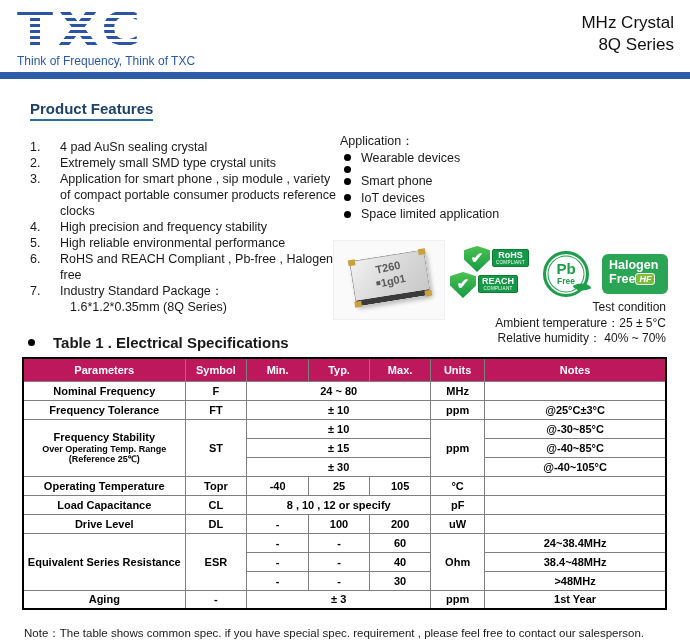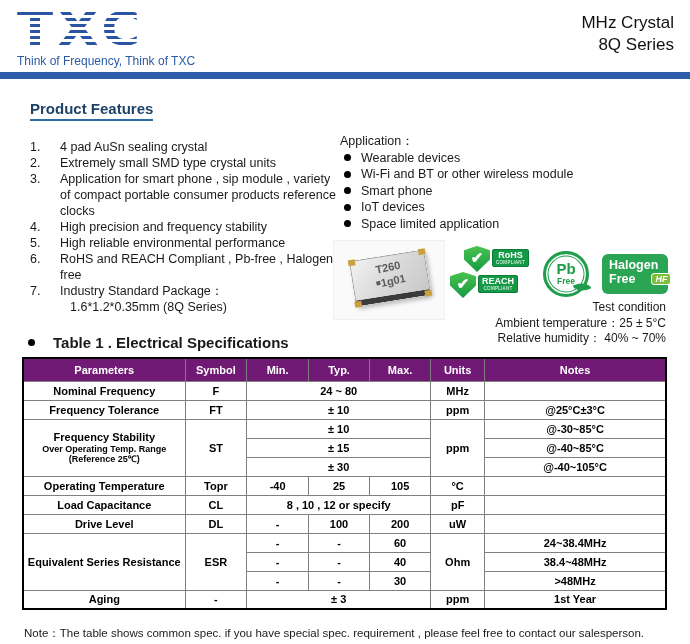--- a/index.html
+++ b/index.html
@@ -54,31 +54,31 @@
   .shield-label { margin-left:2px; margin-top:3px; background:#149A46; border:1px solid #0d7a36; border-radius:2px; color:#fff; text-align:center; padding:1px 3px; }
   .shield-label .big { font-weight:bold; font-size:9px; line-height:9px; }
   .shield-label .small { font-size:4.5px; line-height:5px; letter-spacing:0.3px; }
   .pbfree { position:absolute; left:93px; top:5px; width:46px; height:46px; border:3px solid #1E9E4A; border-radius:50%; background:#fff; box-shadow:inset 0 0 0 1.5px #fff, inset 0 0 0 2.5px #1E9E4A; text-align:center; }
   .pbfree .pb { color:#1E9E4A; font-weight:bold; font-size:15px; line-height:17px; margin-top:6px; }
   .pbfree .free { color:#1E9E4A; font-weight:bold; font-size:8.5px; line-height:8px; }
   .leaf { position:absolute; right:-4px; bottom:2px; width:16px; height:10px; background:#1E9E4A; border-radius:0 100% 0 100%; transform:rotate(-25deg); }
   .halogen { position:absolute; left:152px; top:8px; width:66px; height:40px; background:#29A553; border-radius:6px; color:#fff; padding:4px 0 0 7px; }
   .halogen .l1 { font-weight:bold; font-size:12.5px; line-height:14px; }
   .halogen .l2 { font-weight:bold; font-size:12.5px; line-height:14px; display:flex; align-items:center; }
-  .hf-badge { display:inline-block; margin-left:16px; background:#7DBE3B; border:1px solid #fff; border-radius:3px; color:#fff; font-style:italic; font-weight:bold; font-size:9px; line-height:10px; padding:0 3px; }
+  .hf-badge { display:inline-block; margin-left:0; background:#7DBE3B; border:1px solid #fff; border-radius:3px; color:#fff; font-style:italic; font-weight:bold; font-size:9px; line-height:10px; padding:0 3px; }
 
   
   .testcond { position:absolute; right:24px; top:300px; text-align:right; font-size:12px; line-height:15.5px; color:#1a1a1a; }
 
   
   .table-title { position:absolute; left:28px; top:334px; display:flex; align-items:center; font-weight:bold; font-size:15px; }
   .title-bullet { width:7px; height:7px; border-radius:50%; background:#000; margin-right:18px; }
   table.spec { position:absolute; left:22px; top:357px; width:645px; border-collapse:collapse; border:2px solid #000; table-layout:fixed; }
   table.spec th, table.spec td { border:1px solid #7f7f7f; font-size:11px; font-weight:bold; padding:0 2px; }
-  table.spec th { background:#701a75; color:#fff; height:23px; text-align:center; }
+  table.spec th { background:#be185d; color:#fff; height:23px; text-align:center; }
   table.spec td { height:19px; text-align:center; color:#000; }
   td.c-param { text-align:left; padding-left:7px;margin-top:39px; }
   td.c-notes { text-align:left; padding-left:8px; }
   .param-main { font-size:11px; line-height:13px; }
   .param-sub { font-size:9px; line-height:10.5px; }
 
   .note { position:absolute; left:24px; top:626px; font-size:11.5px; color:#1a1a1a; }
 </style>
 </head>
 <body>
@@ -134,21 +134,20 @@
   </div>
 
   <div class="application">
     <div>Application：</div>
     <div class="app-item">
       <span class="app-bullet"></span>
       <span>Wearable devices</span>
     </div>
     <div class="app-item">
       <span class="app-bullet"></span>
-      <span>Wi-Fi and BT or other wireless module</span>
     </div>
     <div class="app-item">
       <span class="app-bullet"></span>
       <span>Smart phone</span>
     </div>
     <div class="app-item">
       <span class="app-bullet"></span>
       <span>IoT devices</span>
     </div>
     <div class="app-item">

